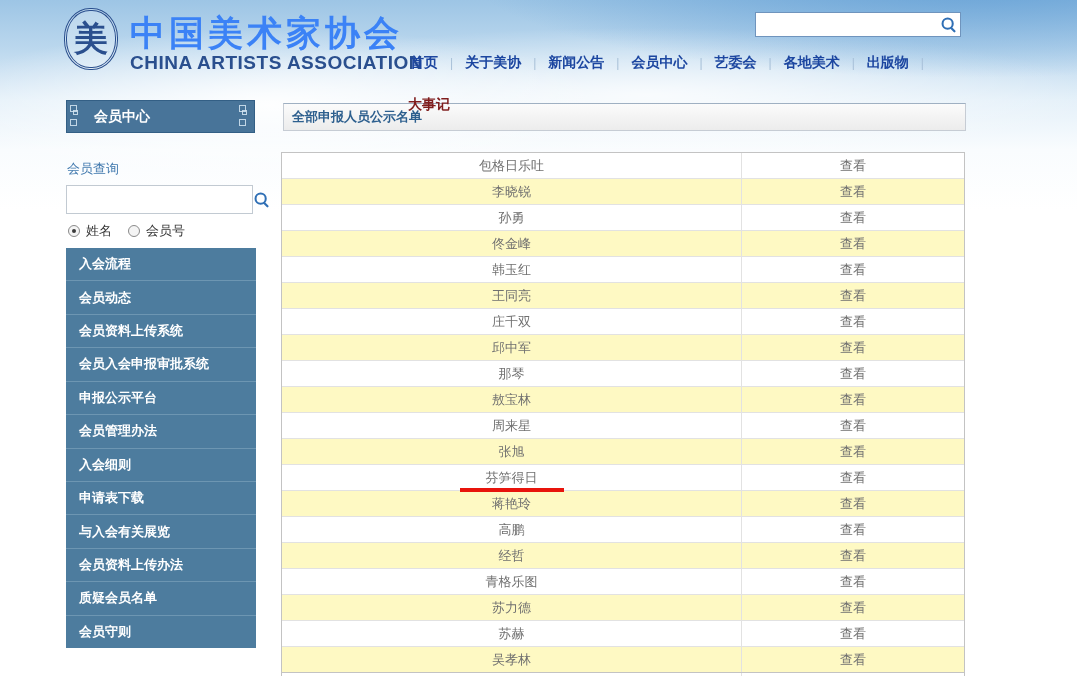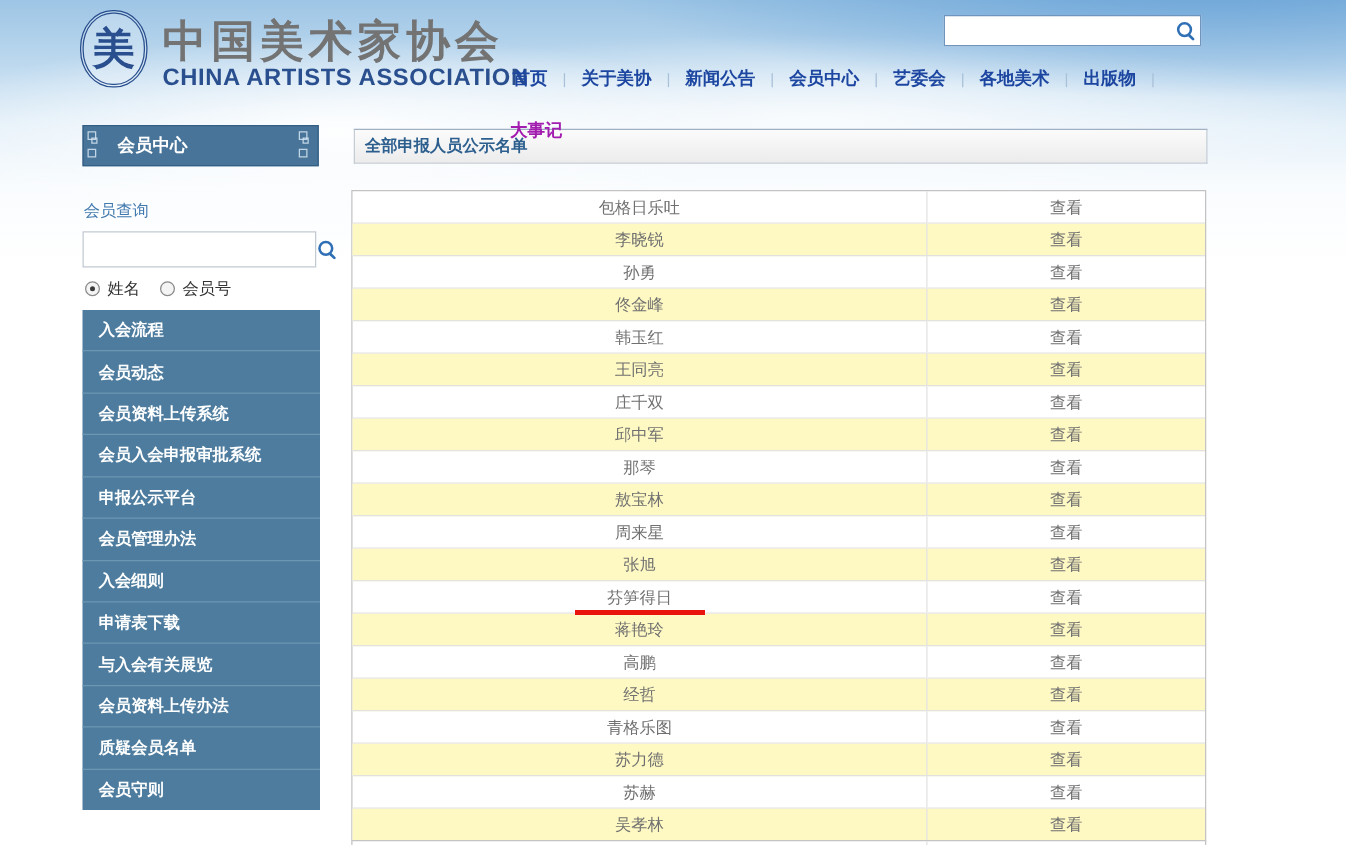--- a/index.html
+++ b/index.html
@@ -21,21 +21,21 @@
 
   
   .emblem {
     position:absolute; left:64px; top:8px; width:54px; height:62px;
     border:3px double #2a4f8e; border-radius:48%;
     display:flex; align-items:center; justify-content:center;
     color:#2a4f8e; font-weight:bold; font-size:34px; background:rgba(255,255,255,.25);
   }
   .logo-cn {
     position:absolute; left:130px; top:10px; width:300px;
-    font-size:35px; font-weight:bold; color:#737373; letter-spacing:4px;
+    font-size:35px; font-weight:bold; color:#3b82f6; letter-spacing:4px;
     font-family:"Liberation Serif","DejaVu Serif",serif;
     white-space:nowrap;
   }
   .logo-en {
     position:absolute; left:130px; top:52px;
     font-size:19px; font-weight:bold; color:#2a4f8e; letter-spacing:0.5px; white-space:nowrap;
   }
   .top-search {
     position:absolute; left:755px; top:12px; width:206px; height:25px;
     background:#ffffff; border:1px solid #6f94bd; display:flex; align-items:center;
@@ -105,21 +105,21 @@
   
   .content-bar {
     position:absolute; left:283px; top:103px; width:683px; height:28px;
     background:linear-gradient(180deg,#fbfbfb,#ececec);
     border:1px solid #c6ccd4; border-top:1px solid #9fb0c2;
     display:flex; align-items:center; padding-left:8px;
     color:#2d5f8e; font-size:13px; font-weight:bold;
   }
   .floating-note {
     position:absolute; left:408px; top:96px; z-index:5;
-    color:#a21caf; font-size:14px; font-weight:bold;
+    color:#7f1d1d; font-size:14px; font-weight:bold;
   }
 
   .member-table {
     position:absolute; left:281px; top:152px; width:684px;
     border:1px solid #c3c3c3; background:#fff;
   }
   .t-row { display:flex; height:26px; border-bottom:1px solid #e2e2e2; }
   .t-row:last-child { border-bottom:none; }
   .t-row.alt { background:#fef9c3; }
   .t-name {

